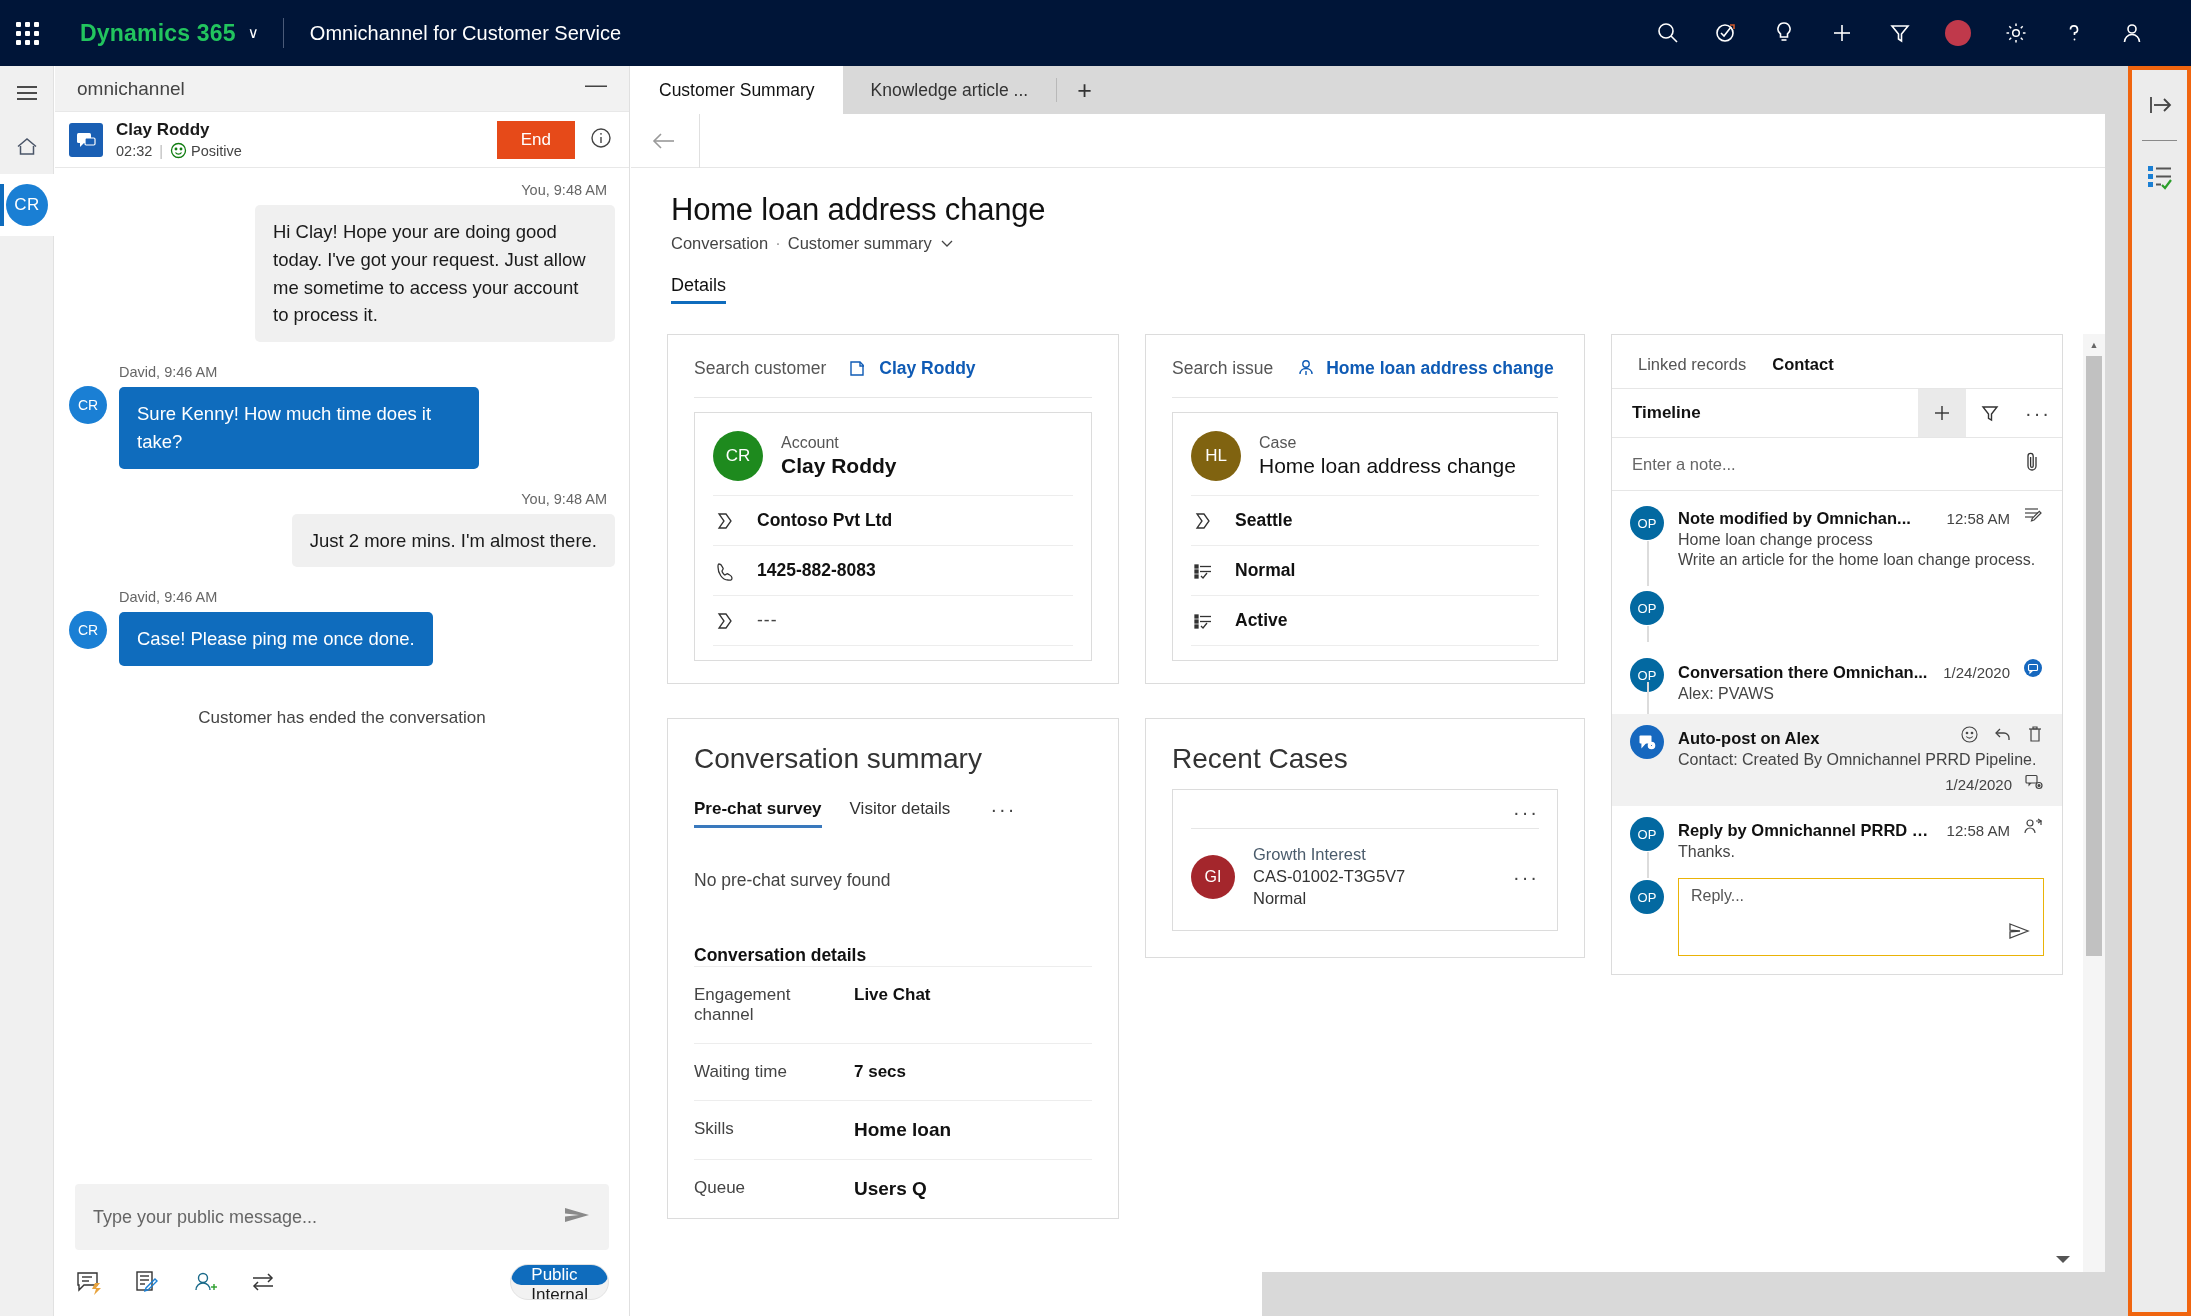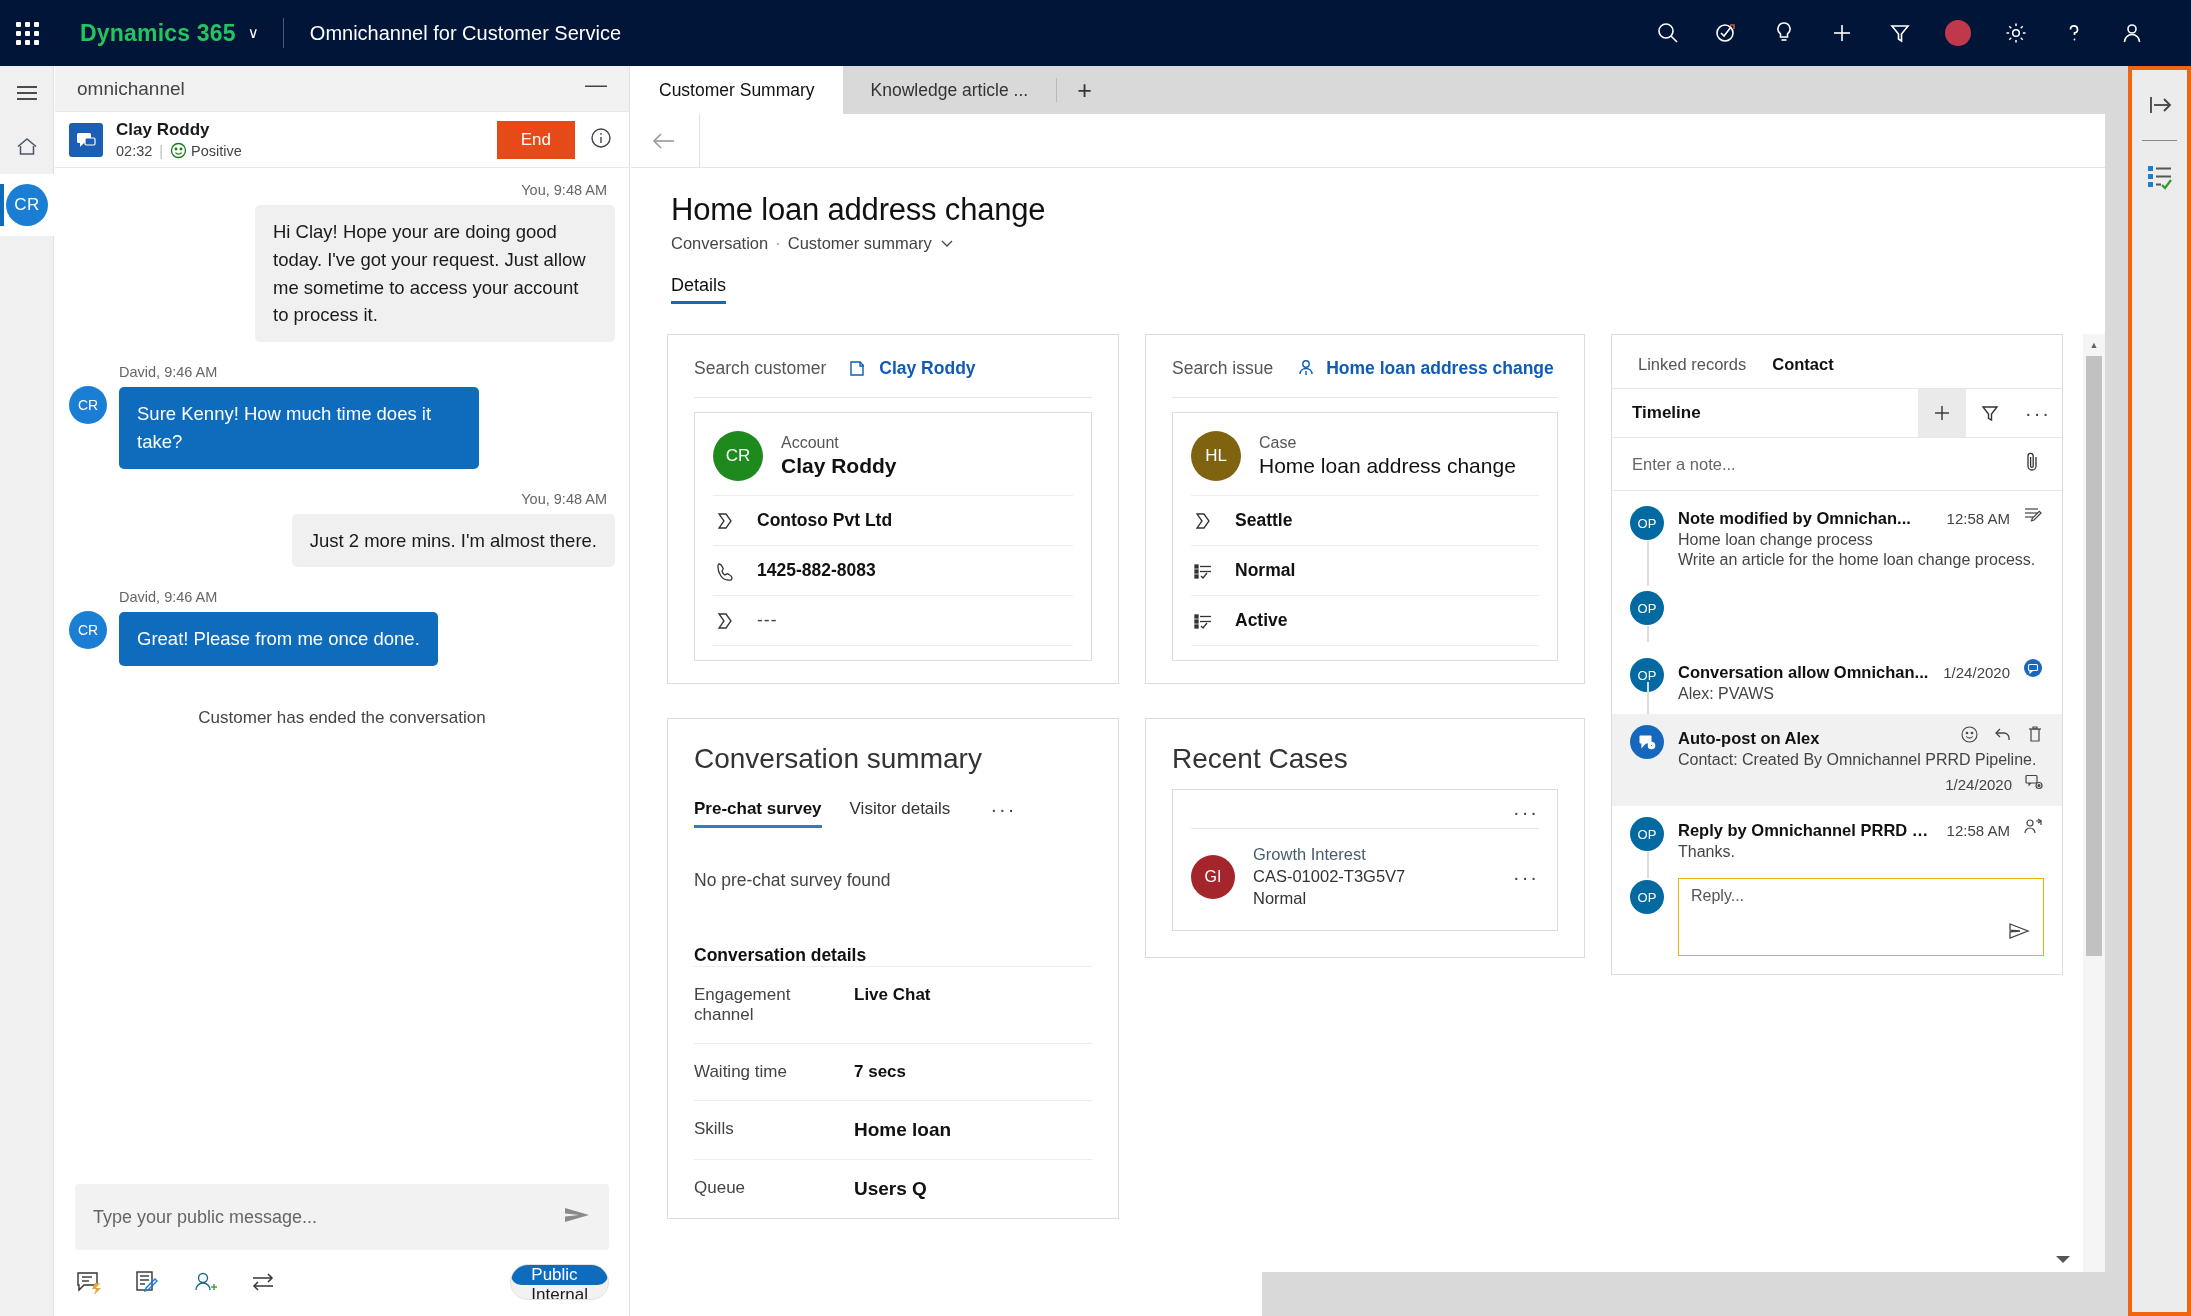--- a/index.html
+++ b/index.html
@@ -430,21 +430,21 @@
           <div class="bubble agent">Just 2 more mins. I'm almost there.</div>
         </div>
       </div>
     </div>
 
     <div class="msg-group" style="margin-top:22px;">
       <div class="row">
         <div class="bubble-av">CR</div>
         <div class="bub-col">
           <div class="stamp">David, 9:46 AM</div>
-          <div class="bubble cust">Great! Please from me once done.</div>
+          <div class="bubble cust">Case! Please ping me once done.</div>
         </div>
       </div>
     </div>
     <div class="sys-note">Customer has ended the conversation</div>
   </div>
 
   <div class="chat-compose">
     <div class="compose-box">
       <input type="text" placeholder="Type your public message..." style="">
       <span class="send-arrow">
@@ -753,21 +753,21 @@
             <div class="tl-item">
               <div class="tl-connector"></div>
               <div class="tl-av">OP</div>
             </div>
 
             <div class="tl-item" style="padding-top:22px;">
               <div class="tl-connector"></div>
               <div class="tl-av">OP</div>
               <div class="tl-body">
                 <div class="tl-line1">
-                  <span class="tl-subject">Conversation allow Omnichan...</span>
+                  <span class="tl-subject">Conversation there Omnichan...</span>
                   <span class="tl-time">1/24/2020</span>
                   <span class="tl-ico">
                     <svg width="20" height="20" viewBox="0 0 20 20">
                         <circle cx="10" cy="10" r="9" fill="#1668bf"></circle>
                       <rect x="5.5" y="6.5" width="9" height="6" rx="1" fill="none" stroke="#fff" stroke-width="1.1"></rect>
                       <polyline points="7,12.5 7,15 9.5,12.5" fill="none" stroke="#fff" stroke-width="1.1"></polyline>
                       </svg>
                   </span>
                 </div>
                 <div class="tl-d1">Alex: PVAWS</div>

